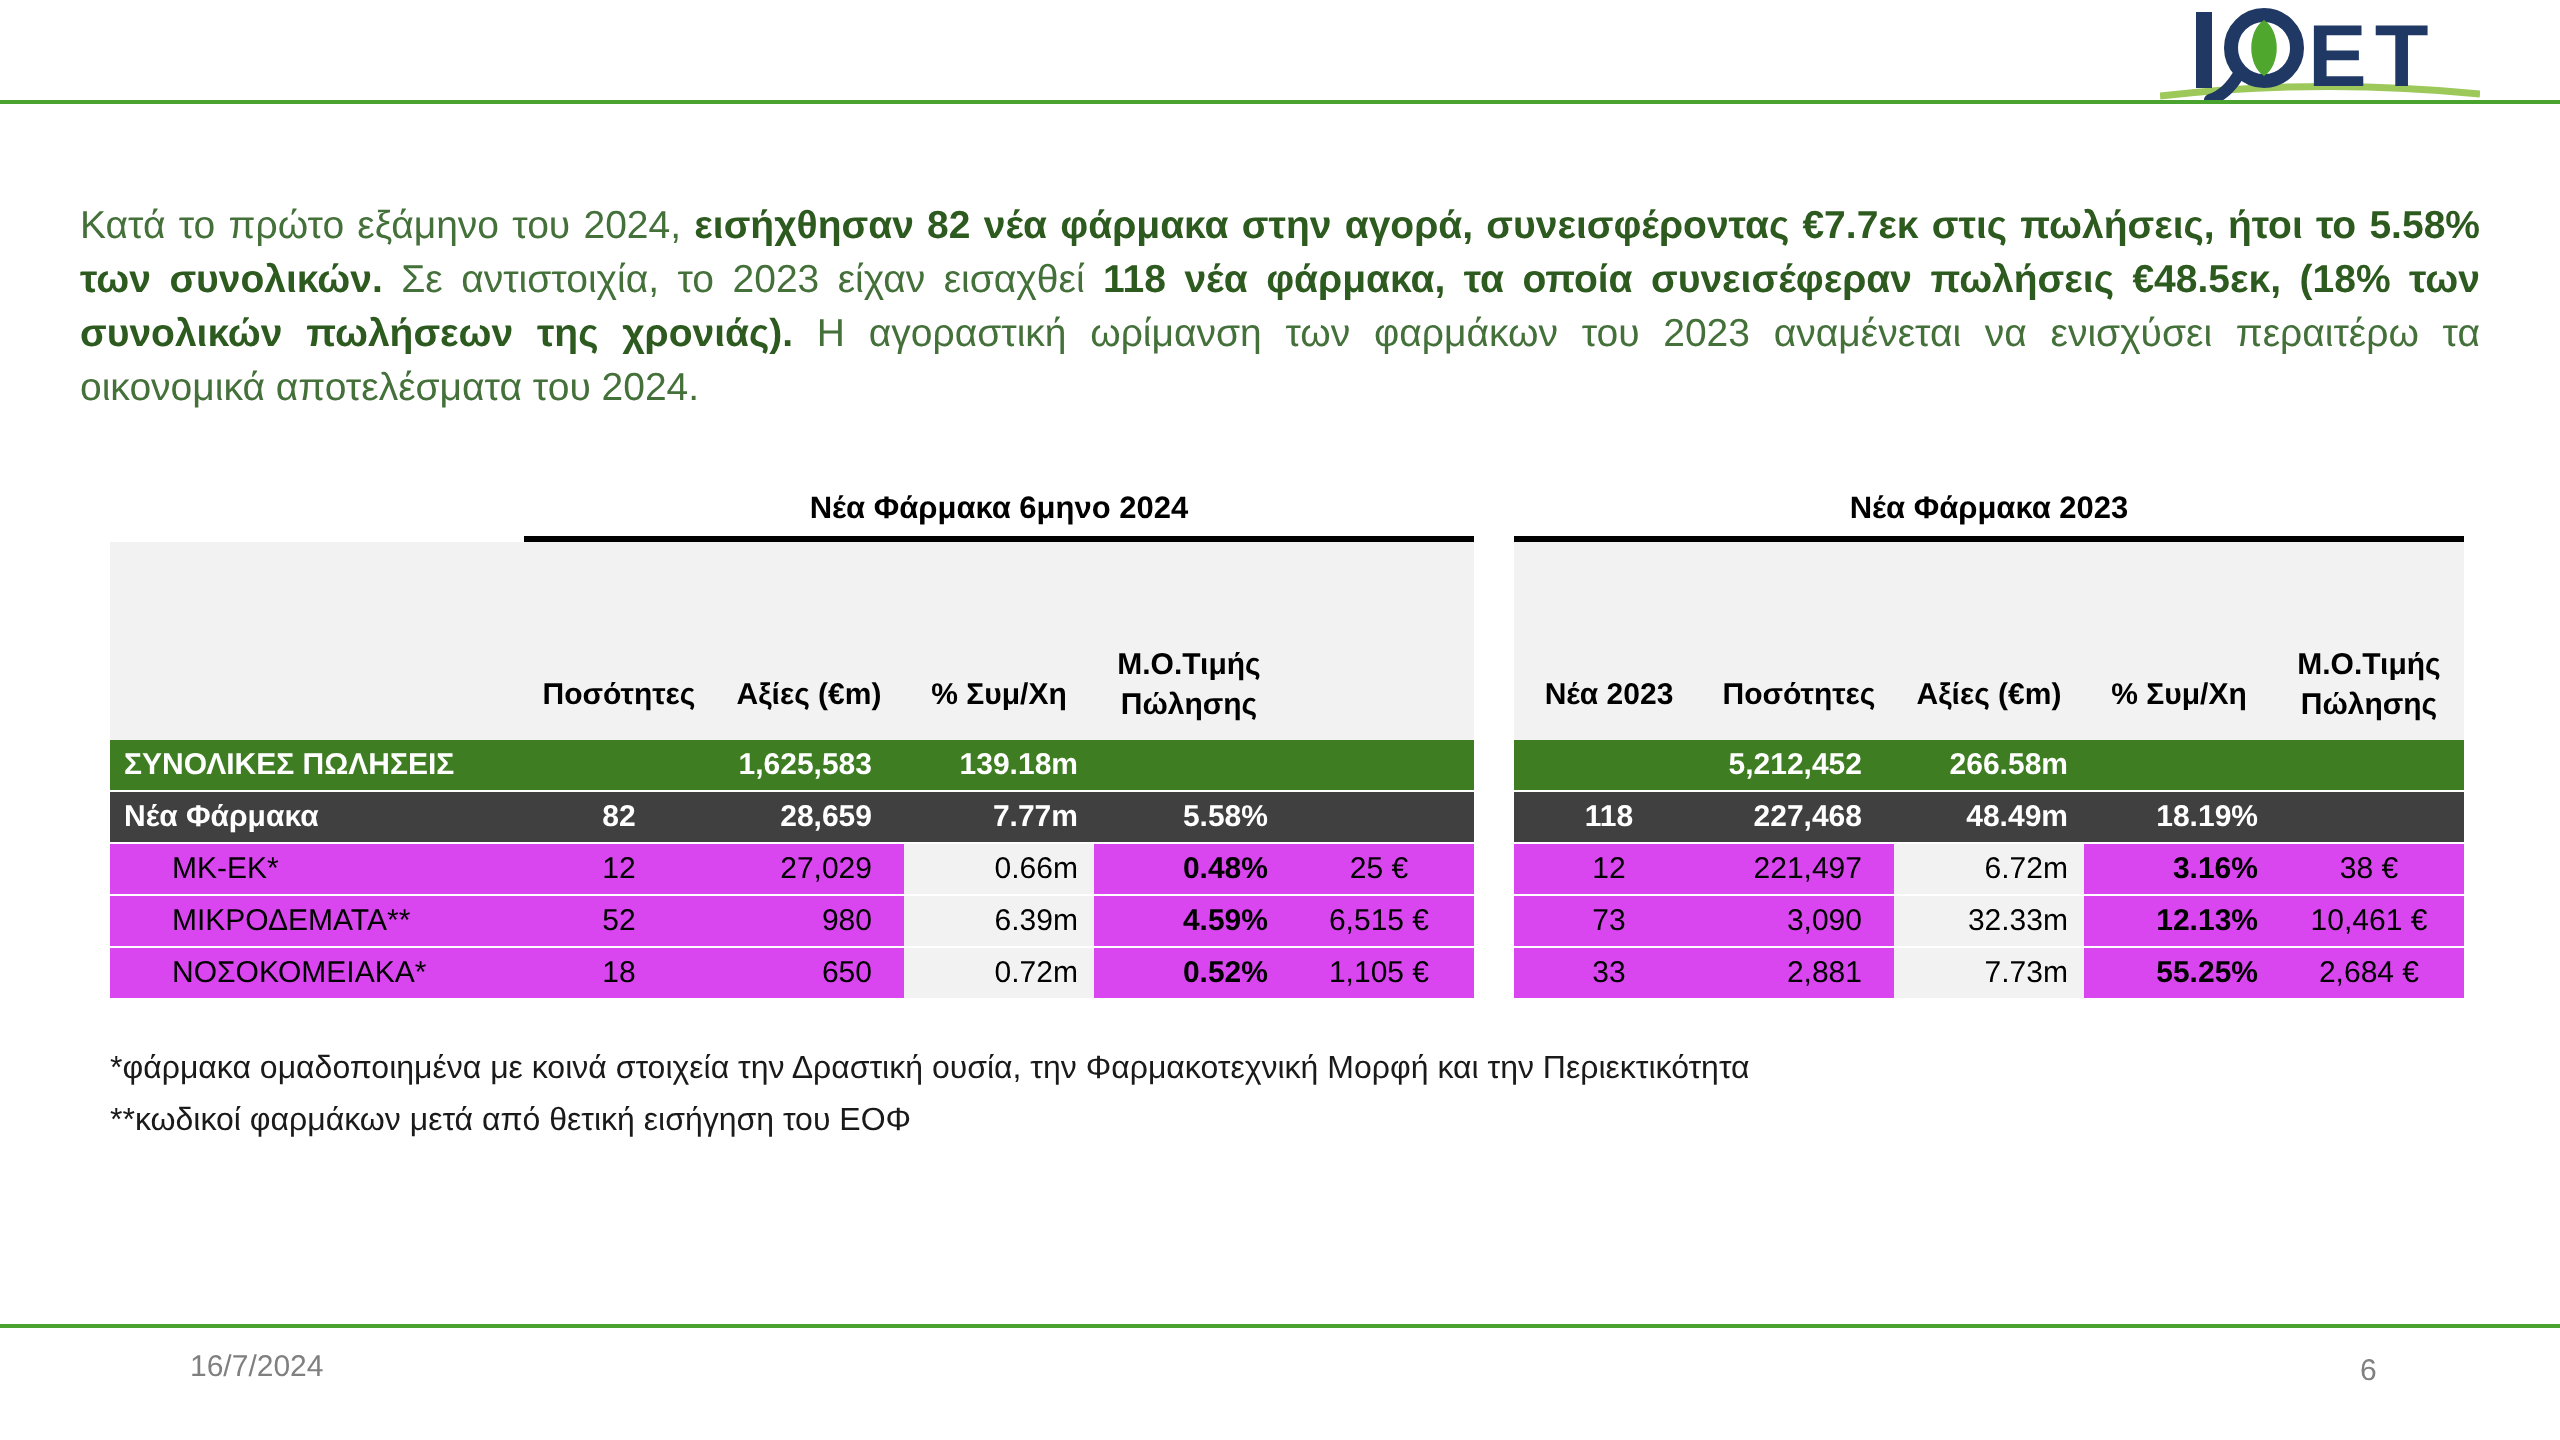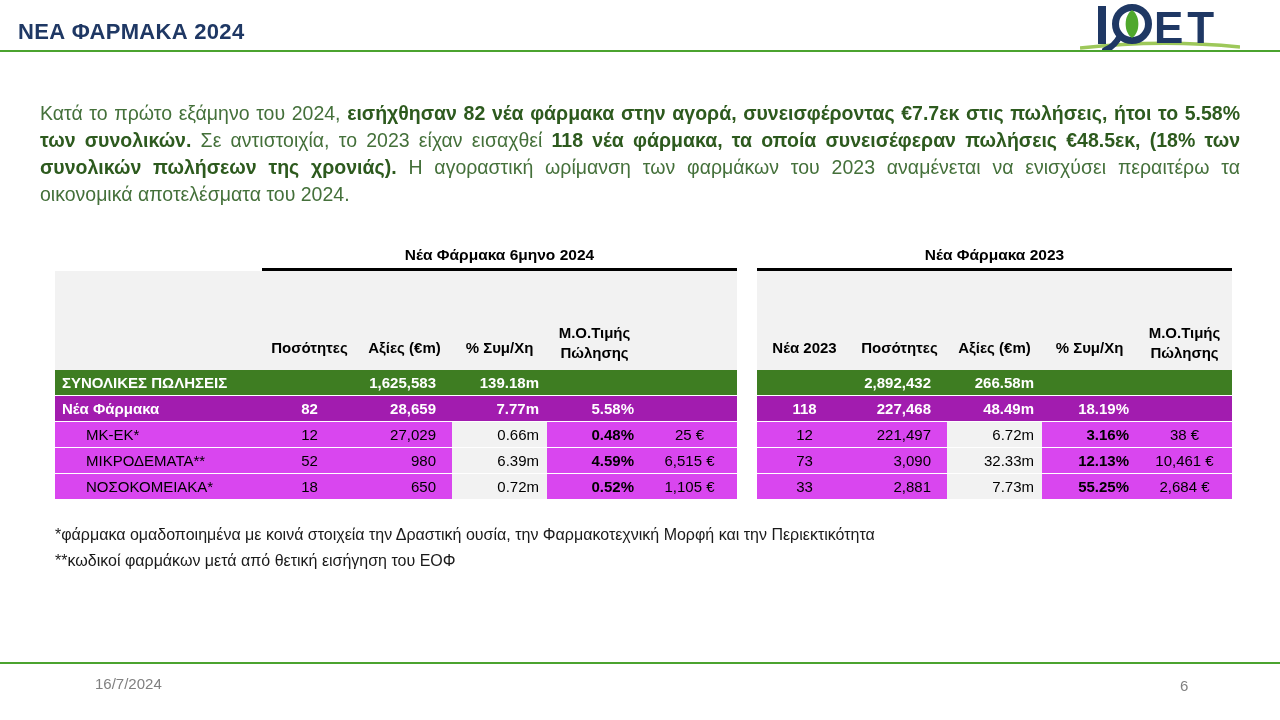--- a/index.html
+++ b/index.html
@@ -36,21 +36,21 @@
   .hband { display:flex; background:#F2F2F2; height:99px; }
   .hlab { width:207px; }
   .hcell {
     width:95px; display:flex; align-items:flex-end; justify-content:center;
     text-align:center; font-weight:700; font-size:15px; color:#000;
     padding-bottom:13px; line-height:1.3;
   }
   .hcell.wrap { padding-bottom:8px; }
   .trow { display:flex; height:26px; align-items:center; border-bottom:1px solid #fff; font-size:15px; }
   .trow.total     { background:#3E7D22; color:#fff; font-weight:700; }
-  .trow.highlight { background:#a21caf; color:#fff; font-weight:700; }
+  .trow.highlight { background:#404040; color:#fff; font-weight:700; }
   .trow.plain     { background:#d946ef; color:#000; }
   .cell { height:100%; display:flex; align-items:center; }
   .lab { width:207px; padding-left:7px; }
   .lab.ind { padding-left:31px; }
   .c0 { width:95px; justify-content:center; }
   .c1 { width:95px; justify-content:flex-end; padding-right:16px; }
   .c2 { width:95px; justify-content:flex-end; padding-right:8px; }
   .c3 { width:95px; justify-content:flex-end; padding-right:8px; }
   .c4 { width:95px; justify-content:center; }
   .trow.plain .c2 { background:#F2F2F2; }
@@ -60,21 +60,20 @@
   
   .bottom-rule { position:absolute; left:0; right:0; top:662px; height:2px; background:#4BA32F; }
   .footer-date { position:absolute; left:95px; top:675px; font-size:15px; color:#808080; }
   .footer-page { position:absolute; left:1180px; top:677px; font-size:15px; color:#808080; }
 </style>
 </head>
 <body>
 
 <div class="slide">
 
-  <div class="page-title">ΝΕΑ ΦΑΡΜΑΚΑ 2024</div>
   <svg class="logo" viewBox="0 0 160 50" aria-hidden="true">
     <path d="M0,46 Q80,37 160,45" stroke="#9DC85A" stroke-width="3.5" fill="none"></path>
     <rect x="18" y="4" width="8" height="38" fill="#1F3864"></rect>
     <circle cx="52" cy="22" r="16.5" stroke="#1F3864" stroke-width="7" fill="#ffffff"></circle>
     <path d="M52,8 C60.5,13.5 60.5,30.5 52,36 C43.5,30.5 43.5,13.5 52,8 Z" fill="#4FA82D"></path>
     <path d="M40,34 Q34,45 25,48" stroke="#1F3864" stroke-width="6" fill="none" stroke-linecap="round"></path>
     <text x="74" y="41" font-family="Liberation Sans, sans-serif" font-size="44" font-weight="bold" fill="#1F3864" letter-spacing="4">ΕΤ</text>
   </svg>
   <div class="top-rule"></div>
 
@@ -140,21 +139,21 @@
     <div class="hband">
       <div class="hcell">Νέα 2023</div>
       <div class="hcell">Ποσότητες</div>
       <div class="hcell">Αξίες (€m)</div>
       <div class="hcell">% Συμ/Χη</div>
       <div class="hcell wrap">Μ.Ο.Τιμής Πώλησης</div>
     </div>
     <div>
         <div class="trow total">
           <div class="cell c0"></div>
-          <div class="cell c1">2,892,432</div>
+          <div class="cell c1">5,212,452</div>
           <div class="cell c2">266.58m</div>
           <div class="cell c3"></div>
           <div class="cell c4"></div>
         </div>
         <div class="trow highlight">
           <div class="cell c0">118</div>
           <div class="cell c1">227,468</div>
           <div class="cell c2">48.49m</div>
           <div class="cell c3">18.19%</div>
           <div class="cell c4"></div>

